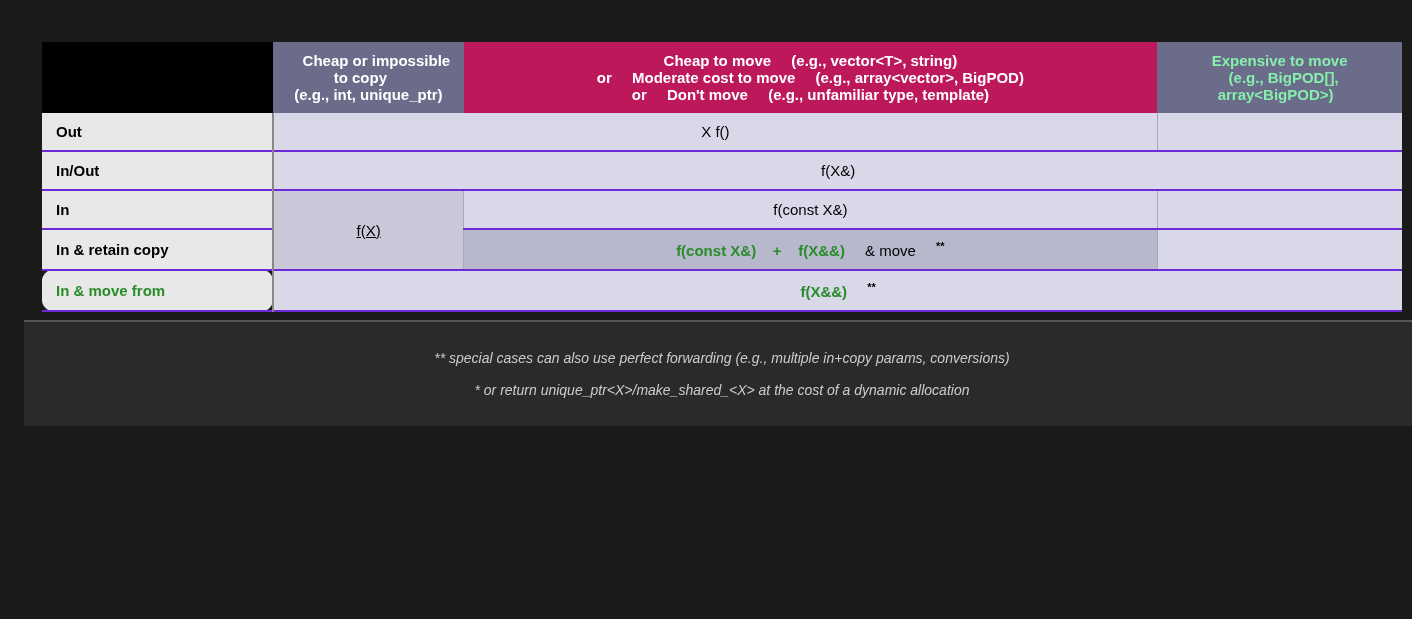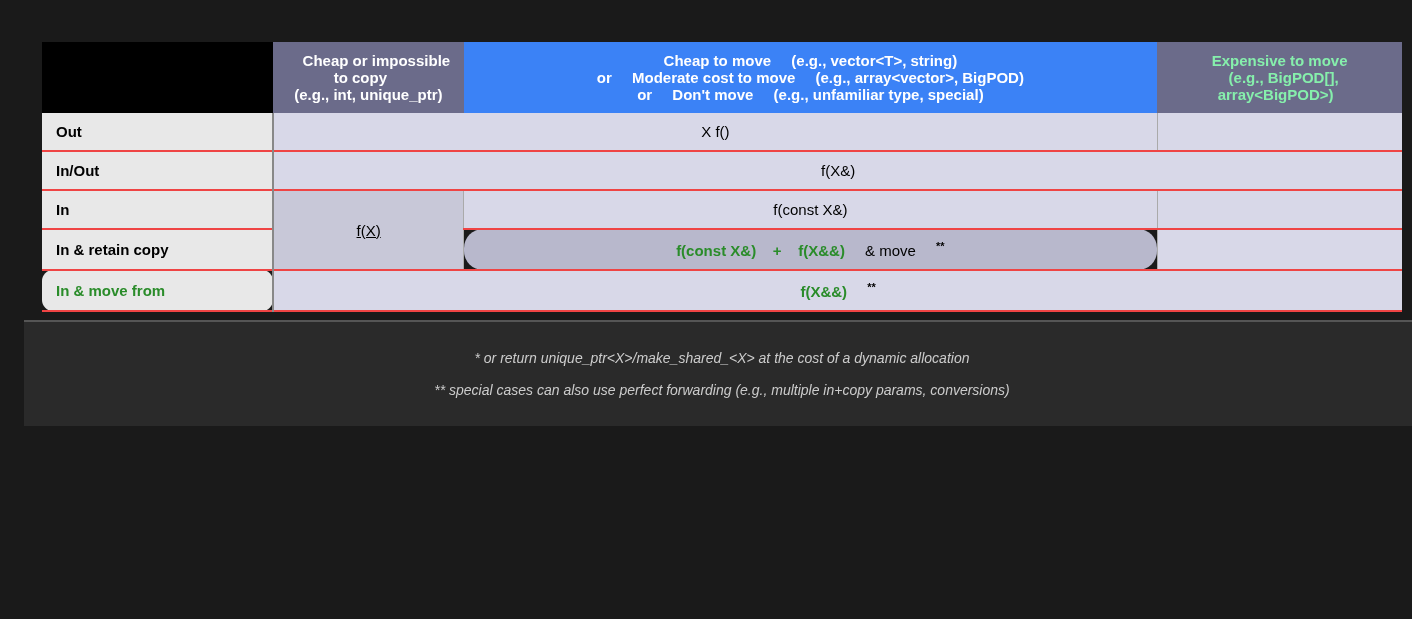--- a/index.html
+++ b/index.html
@@ -45,33 +45,33 @@
     th.header-black {
       background: #000;
     }
 
     th.header-cheap {
       background: #6b6b8a;
       color: #fff;
     }
 
     th.header-moderate {
-      background: #3b82f6;
+      background: #be185d;
       color: #fff;
       text-align: center;
     }
 
     th.header-expensive {
       background: #6b6b8a;
       color: #86efac;
     }
 
     
     tbody tr {
-      border-bottom: 2px solid #ef4444;
+      border-bottom: 2px solid #6d28d9;
     }
 
     tbody td {
       padding: 10px 14px;
       font-size: 15px;
       vertical-align: middle;
     }
 
     td.row-label {
       background: #e8e8e8;
@@ -92,21 +92,20 @@
 
     td.cell-medium {
       background: #c8c8d8;
       text-align: center;
       text-decoration: underline;
     }
 
     td.cell-dark {
       background: #b8b8cc;
       text-align: center;
-      border-radius: 19px;
     }
 
     td.cell-right-light {
       background: #d8d8e8;
       text-align: center;
     }
 
     .green-text {
       color: #2a8c2a;
       font-weight: bold;
@@ -163,21 +162,21 @@
             <th class="header-cheap">
               <span><strong>Cheap or impossible to copy</strong></span><br>
               <span>(e.g., int, unique_ptr)</span>
             </th>
             <th class="header-moderate">
               <strong>Cheap to move</strong>
               <span>(e.g., vector&lt;T&gt;, string)</span><br>
               <span>or </span><strong>Moderate cost to move</strong>
               <span>(e.g., array&lt;vector&gt;, BigPOD)</span><br>
               <span>or </span><strong>Don't move</strong>
-              <span>(e.g., unfamiliar type, special)</span>
+              <span>(e.g., unfamiliar type, template)</span>
             </th>
             <th class="header-expensive">
               <strong>Expensive to move</strong><br>
               <span>(e.g., BigPOD[], array&lt;BigPOD&gt;)</span>
             </th>
           </tr>
         </thead>
         <tbody>
 
           <tr>
@@ -214,16 +213,16 @@
               <span class="green-text">f(X&amp;&amp;)</span>
               <span class="superscript">**</span>
             </td>
           </tr>
         </tbody>
       </table>
     </div>
   </div>
 
   <div class="notes-section">
+    <div class="note-line">** special cases can also use perfect forwarding (e.g., multiple in+copy params, conversions)</div>
     <div class="note-line">* or return unique_ptr&lt;X&gt;/make_shared_&lt;X&gt; at the cost of a dynamic allocation</div>
-    <div class="note-line">** special cases can also use perfect forwarding (e.g., multiple in+copy params, conversions)</div>
   </div>
 </div>
 
 </body></html>

